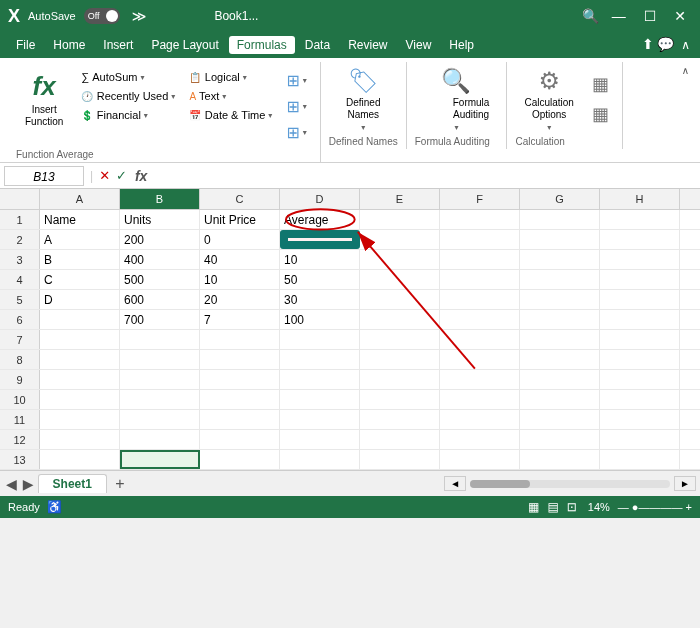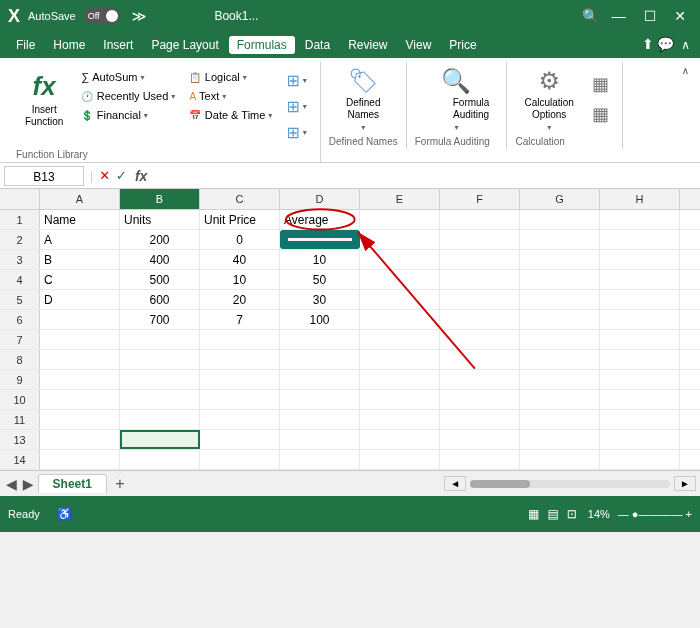--- a/index.html
+++ b/index.html
@@ -128,20 +128,21 @@
       gap: 4px;
     }
     .name-box {
       border: 1px solid #ccc;
       width: 80px;
       height: 20px;
       font-size: 12px;
       text-align: center;
       line-height: 20px;
       padding: 0 4px;
+      font-style: italic;
     }
     .formula-separator { color: #ccc; margin: 0 2px; }
     .formula-icons { display: flex; gap: 6px; color: #555; font-size: 13px; }
     .formula-input {
       flex: 1;
       border: none;
       outline: none;
       font-size: 12px;
       height: 20px;
       padding: 0 4px;
@@ -207,21 +208,21 @@
       border: 2px solid #217346;
       background: #e8f5e9;
     }
     .cell.error {
       color: #cc0000;
       background: #fff0f0;
       border: 8px solid #0f766e;
       border-radius: 3px;
       font-weight: bold;
     }
-    .cell.right { text-align: center; }
+    .cell.right { text-align: left; }
 
     
     .sheet-tabs-bar {
       background: #f0f0f0;
       border-top: 1px solid #ccc;
       display: flex;
       align-items: center;
       height: 26px;
       padding: 0 4px;
       gap: 2px;
@@ -239,26 +240,26 @@
       border-top-right-radius: 3px;
     }
     .tab-nav-btn { background: none; border: none; cursor: pointer; font-size: 14px; color: #555; padding: 2px; }
     .tab-add-btn { background: none; border: 1px solid transparent; cursor: pointer; font-size: 16px; color: #555; width: 22px; height: 22px; display: flex; align-items: center; justify-content: center; border-radius: 50%; }
     .tab-spacer { flex: 1; }
 
     
     .status-bar {
       background: #217346;
       color: white;
-      height: 36px;
+      height: 22px;
       display: flex;
       align-items: center;
       padding: 0 8px;
       font-size: 11px;
-      gap: 18px;
+      gap: 8px;
     }
     .status-bar-right { margin-left: auto; display: flex; align-items: center; gap: 8px; }
     .view-btns { display: flex; gap: 2px; }
     .view-btn { background: none; border: none; color: white; font-size: 12px; cursor: pointer; padding: 1px 3px; }
 
     
     .spreadsheet-wrapper {
       position: relative;
       flex: 1;
       overflow: hidden;
@@ -305,21 +306,21 @@
 
 <div class="menu-bar">
   <div class="menu-item">File</div>
   <div class="menu-item">Home</div>
   <div class="menu-item">Insert</div>
   <div class="menu-item">Page Layout</div>
   <div class="menu-item active">Formulas</div>
   <div class="menu-item">Data</div>
   <div class="menu-item">Review</div>
   <div class="menu-item">View</div>
-  <div class="menu-item">Price</div>
+  <div class="menu-item">Help</div>
   <div style="margin-left:auto; display:flex; gap:4px;">
     <span style="color:white; font-size:14px; cursor:pointer;">⬆</span>
     <span style="color:white; font-size:14px; cursor:pointer;">💬</span>
     <button class="collapse-btn" style="color:white; font-size:12px; background:none; border:none; cursor:pointer;">∧</button>
   </div>
 </div>
 
 <div class="ribbon">
 
   <div class="ribbon-group">
@@ -374,21 +375,21 @@
         <div class="ribbon-btn-small">
           <span style="font-size:16px; color:#5b9bd5;">⊞</span>
           <span class="dropdown-arrow">▾</span>
         </div>
         <div class="ribbon-btn-small">
           <span style="font-size:16px; color:#5b9bd5;">⊞</span>
           <span class="dropdown-arrow">▾</span>
         </div>
       </div>
     </div>
-    <div class="ribbon-group-label">Function Library</div>
+    <div class="ribbon-group-label">Function Average</div>
   </div>
 
   <div class="ribbon-group" style="min-width:70px;">
     <div class="ribbon-group-content">
       <div class="ribbon-btn-large">
         <span style="font-size:24px; color:#5b9bd5;">🏷</span>
         <span style="font-size:10px; text-align:center; line-height:1.2;">Defined<br>Names</span>
         <span class="dropdown-arrow">▾</span>
       </div>
     </div>
@@ -587,46 +588,46 @@
         <div class="cell"></div>
         <div class="cell"></div>
         <div class="cell"></div>
         <div class="cell"></div>
         <div class="cell"></div>
         <div class="cell"></div>
         <div class="cell"></div>
         <div class="cell"></div>
         <div class="cell"></div>
       </div>
+    <div class="spreadsheet-row">
+        <div class="row-num">12</div>
+        <div class="cell"></div>
+        <div class="cell"></div>
+        <div class="cell"></div>
+        <div class="cell"></div>
+        <div class="cell"></div>
+        <div class="cell"></div>
+        <div class="cell"></div>
+        <div class="cell"></div>
+        <div class="cell"></div>
+      </div>
 
     <div class="spreadsheet-row">
       <div class="row-num">13</div>
       <div class="cell"></div>
       <div class="cell selected"></div>
       <div class="cell"></div>
       <div class="cell"></div>
       <div class="cell"></div>
       <div class="cell"></div>
       <div class="cell"></div>
       <div class="cell"></div>
       <div class="cell"></div>
     </div>
 
-    <div class="spreadsheet-row">
-        <div class="row-num">14</div>
-        <div class="cell"></div>
-        <div class="cell"></div>
-        <div class="cell"></div>
-        <div class="cell"></div>
-        <div class="cell"></div>
-        <div class="cell"></div>
-        <div class="cell"></div>
-        <div class="cell"></div>
-        <div class="cell"></div>
-      </div>
   </div>
 
   <svg class="arrow-svg" viewBox="0 0 700 360" xmlns="http://www.w3.org/2000/svg">
 
     <defs>
       <marker id="arrowhead" markerWidth="10" markerHeight="7" refX="10" refY="3.5" orient="auto">
         <polygon points="0 0, 10 3.5, 0 7" fill="#cc0000"></polygon>
       </marker>
     </defs>
 

